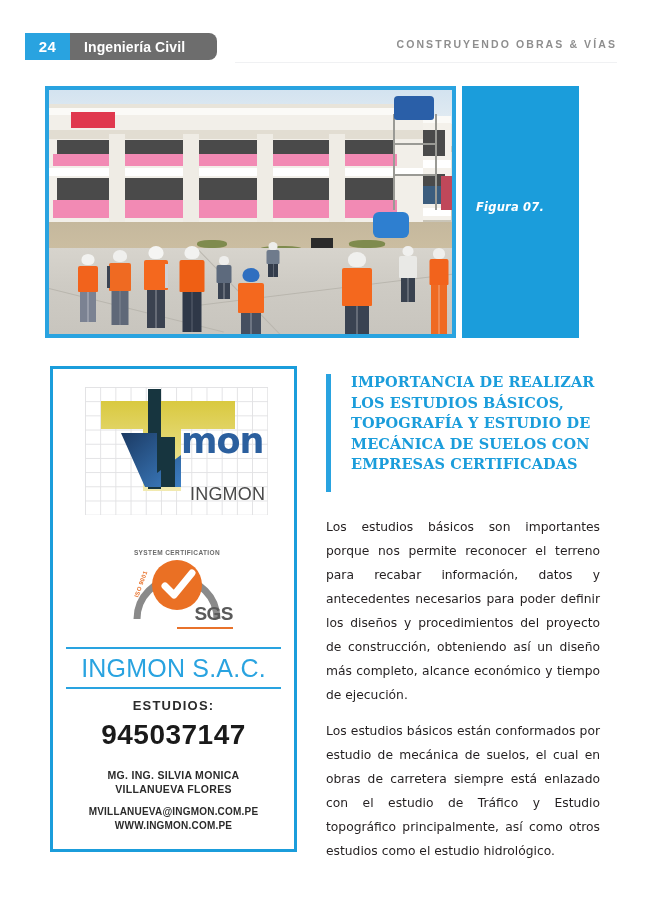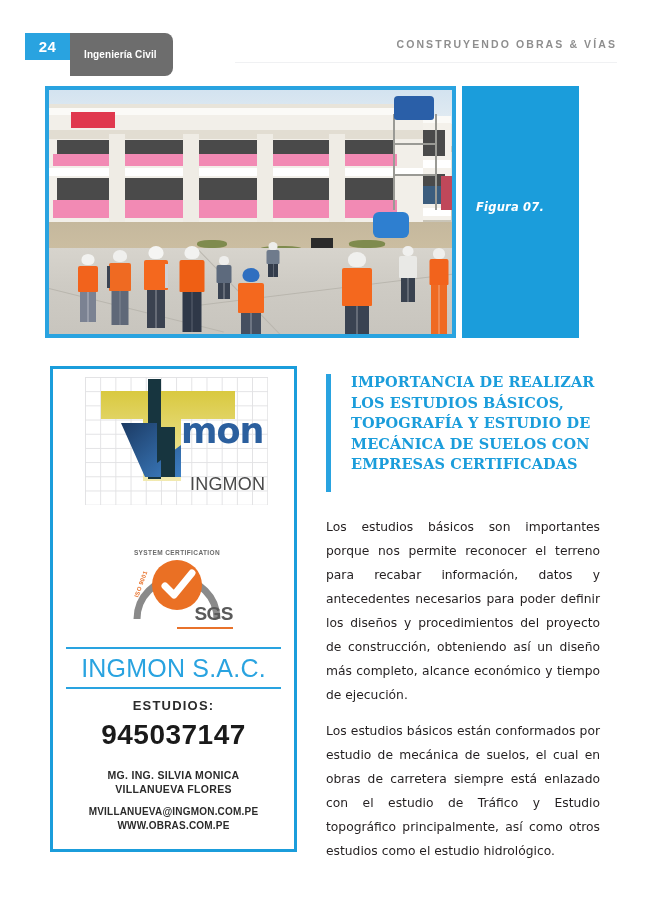--- a/index.html
+++ b/index.html
@@ -29,25 +29,25 @@
     font-size: 15px;
     font-weight: bold;
     display: flex;
     align-items: center;
     justify-content: center;
     letter-spacing: 0.5px;
   }
   .section-tab {
     position: absolute;
     left: 53px; top: 33px;
-    height: 43px;
-    padding: 0 16px 0 14px;
+    height: 27px;
+    padding: 0 32px 0 14px;
     background: #6d6d6d;
     color: #ffffff;
-    font-size: 10px;
+    font-size: 14px;
     font-weight: bold;
     display: flex;
     align-items: center;
     border-top-right-radius: 8px;
     border-bottom-right-radius: 8px;
     letter-spacing: 0.1px;
   }
   .header-kicker {
     position: absolute;
     right: 50px; top: 38px;
@@ -274,21 +274,21 @@
   
   .ad-box {
     position: absolute;
     left: 50px; top: 366px;
     width: 247px; height: 486px;
     border: 3px solid #1b9ddb;
     background: #ffffff;
   }
   .logo-wrap {
     position: absolute;
-    left: 32px; top: 8px;
+    left: 32px; top: 18px;
     width: 183px; height: 128px;
   }
   .logo-grid {
     position: absolute;
     left: 0; top: 0;
     width: 183px; height: 128px;
     background-image:
       linear-gradient(to right, #e2e2e4 1px, transparent 1px),
       linear-gradient(to bottom, #e2e2e4 1px, transparent 1px);
     background-size: 15.2px 14.2px;
@@ -629,21 +629,21 @@
   <div class="contacto-label">ESTUDIOS:</div>
   <div class="phone">945037147</div>
 
   <div class="person">
     <span>MG. ING. SILVIA MONICA</span><br>
     <span>VILLANUEVA FLORES</span>
   </div>
 
   <div class="contact-lines">
     <span>MVILLANUEVA@INGMON.COM.PE</span><br>
-    <span>WWW.OBRAS.COM.PE</span>
+    <span>WWW.INGMON.COM.PE</span>
   </div>
 </div>
 
 <div class="article">
   <div class="article-bar"></div>
   <h1 class="article-title">IMPORTANCIA DE REALIZAR LOS ESTUDIOS BÁSICOS, TOPOGRAFÍA Y ESTUDIO DE MECÁNICA DE SUELOS CON EMPRESAS CERTIFICADAS</h1>
   <div class="article-body">
     <p>Los estudios básicos son importantes porque nos permite reconocer el terreno para recabar información, datos y antecedentes necesarios para poder definir los diseños y procedimientos del proyecto de construcción, obteniendo así un diseño más completo, alcance económico y tiempo de ejecución.</p>
     <p>Los estudios básicos están conformados por estudio de mecánica de suelos, el cual en obras de carretera siempre está enlazado con el estudio de Tráfico y Estudio topográfico principalmente, así como otros estudios como el estudio hidrológico.</p>
   </div>

